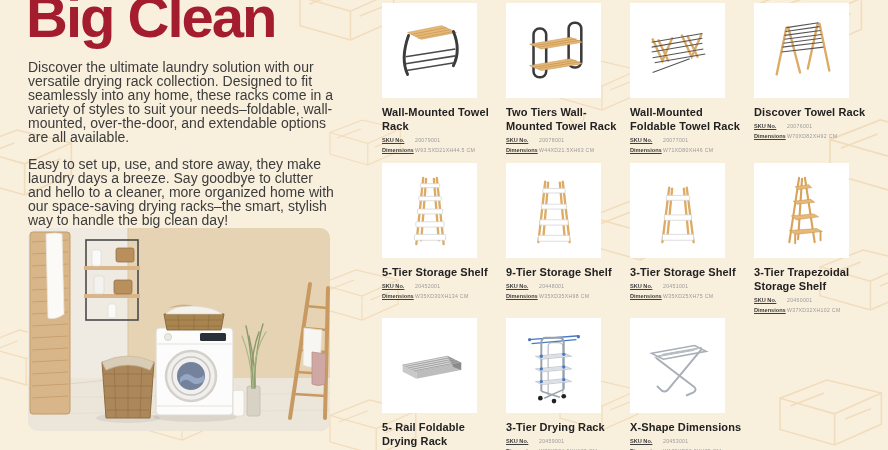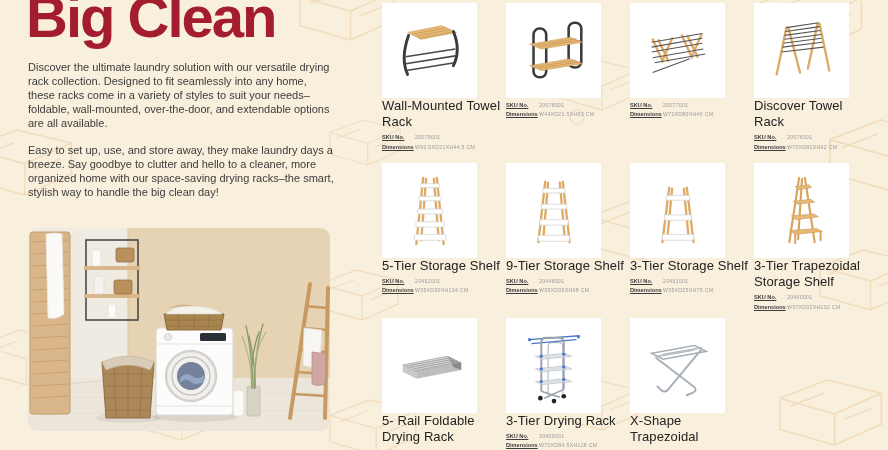--- a/index.html
+++ b/index.html
@@ -12,42 +12,42 @@
   }
   .bg-pattern { position:absolute; inset:0; pointer-events:none; }
 
   
   .page-title {
     position:absolute; left:26px; top:-12px;
     font-size:58px; font-weight:800; letter-spacing:-2px;
     color:#a31d2f; line-height:1;
   }
   .intro { position:absolute; left:28px; top:60px; width:306px; }
-  .intro p { font-size:11px; line-height:14px; margin-bottom:13px; color:#3c3c3c; }
+  .intro p { font-size:14px; line-height:14px; margin-bottom:13px; color:#3c3c3c; }
 
   .photo-frame {
     position:absolute; left:28px; top:228px; width:302px; height:203px;
     border-radius:10px; overflow:hidden; background:#efeae2;
   }
   .photo-frame svg { display:block; width:100%; height:100%; }
 
   
   .products {
     position:absolute; left:382px; top:3px;
     display:grid; grid-template-columns:repeat(4,124px);
     grid-template-rows:160px 155px auto;
   }
   .card { width:120px; }
   .imgbox {
     width:95px; height:95px; background:#ffffff;
     display:flex; align-items:center; justify-content:center;
   }
   .imgbox svg { width:78px; height:78px; }
   .pname {
-    font-size:13px; font-weight:normal; color:#222;
+    margin-top:8px; font-size:11px; font-weight:bold; color:#222;
     line-height:1.25; letter-spacing:0.1px;
   }
   .mrow { display:flex; margin-top:3.5px; align-items:baseline; }
   .mlabel {
     flex:none; width:33px; font-size:5.6px; font-weight:bold; color:#3d3d3d;
     text-decoration:underline; text-underline-offset:1px;
   }
   .mval { font-size:5.2px; color:#9b9b9b; letter-spacing:0.3px; }
 </style>
 </head>
@@ -236,20 +236,21 @@
     <div class="imgbox">
       <svg viewBox="0 0 80 80">
         <rect x="19" y="17" width="13" height="50" rx="6" fill="none" stroke="#3b3b3b" stroke-width="2.6"></rect>
         <rect x="55" y="11" width="13" height="46" rx="6" fill="none" stroke="#3b3b3b" stroke-width="2.6"></rect>
         <polygon points="15,33 57,26 69,31 27,38" fill="#e8b877" stroke="#c79a57" stroke-width="0.6"></polygon>
         <path d="M20,34.5 L63,27.5 M24,36 L67,29" stroke="#c79a57" stroke-width="0.9"></path>
         <polygon points="15,55 57,48 69,53 27,60" fill="#e8b877" stroke="#c79a57" stroke-width="0.6"></polygon>
         <path d="M20,56.5 L63,49.5 M24,58 L67,51" stroke="#c79a57" stroke-width="0.9"></path>
       </svg>
     </div>
+    <div class="pname">Two Tiers Wall-Mounted Towel Rack</div>
     <div class="mrow">
         <span class="mlabel">SKU No.</span>
         <span class="mval">20078001</span>
       </div>
     <div class="mrow">
         <span class="mlabel">Dimensions</span>
         <span class="mval">W44XD21.5XH63 CM</span>
       </div>
   </div>
 
@@ -259,20 +260,21 @@
         <g stroke="#ddab66" stroke-width="2.4" stroke-linecap="round" fill="none">
           <path d="M14,28 L24,50 L34,27 M20,29 L30,50"></path>
           <path d="M44,24 L54,46 L64,23 M50,25 L60,46"></path>
         </g>
         <g stroke="#555" stroke-width="1.1">
           <path d="M13,31 L65,22 M13,36 L65,27 M13,41 L65,32 M14,47 L66,38 M16,52 L68,43"></path>
           <path d="M52,48 L14,62"></path>
         </g>
       </svg>
     </div>
+    <div class="pname">Wall-Mounted Foldable Towel Rack</div>
     <div class="mrow">
         <span class="mlabel">SKU No.</span>
         <span class="mval">20077001</span>
       </div>
     <div class="mrow">
         <span class="mlabel">Dimensions</span>
         <span class="mval">W71XD80XH46 CM</span>
       </div>
   </div>
 
@@ -477,21 +479,21 @@
     <div class="imgbox">
       <svg viewBox="0 0 80 80">
         <g stroke="#a9afb7" stroke-width="1.6" fill="none" stroke-linecap="round">
           <polygon points="13,27 57,19 69,25 25,33"></polygon>
           <path d="M24,28 L64,21 M20,29.5 L60,22.5 M16,31 L56,24" stroke-width="0.9"></path>
           <path d="M18,32 L56,61 q4,3 0,6 l-7,3" stroke-width="2"></path>
           <path d="M64,23 L30,64 q-3,4 -7,1 l-4,-4" stroke-width="2"></path>
         </g>
       </svg>
     </div>
-    <div class="pname">X-Shape Trapezoidal</div>
+    <div class="pname">X-Shape Dimensions</div>
     <div class="mrow">
         <span class="mlabel">SKU No.</span>
         <span class="mval">20453001</span>
       </div>
     <div class="mrow">
         <span class="mlabel">Dimensions</span>
         <span class="mval">W105XD50.5XH85 CM</span>
       </div>
   </div>
 

